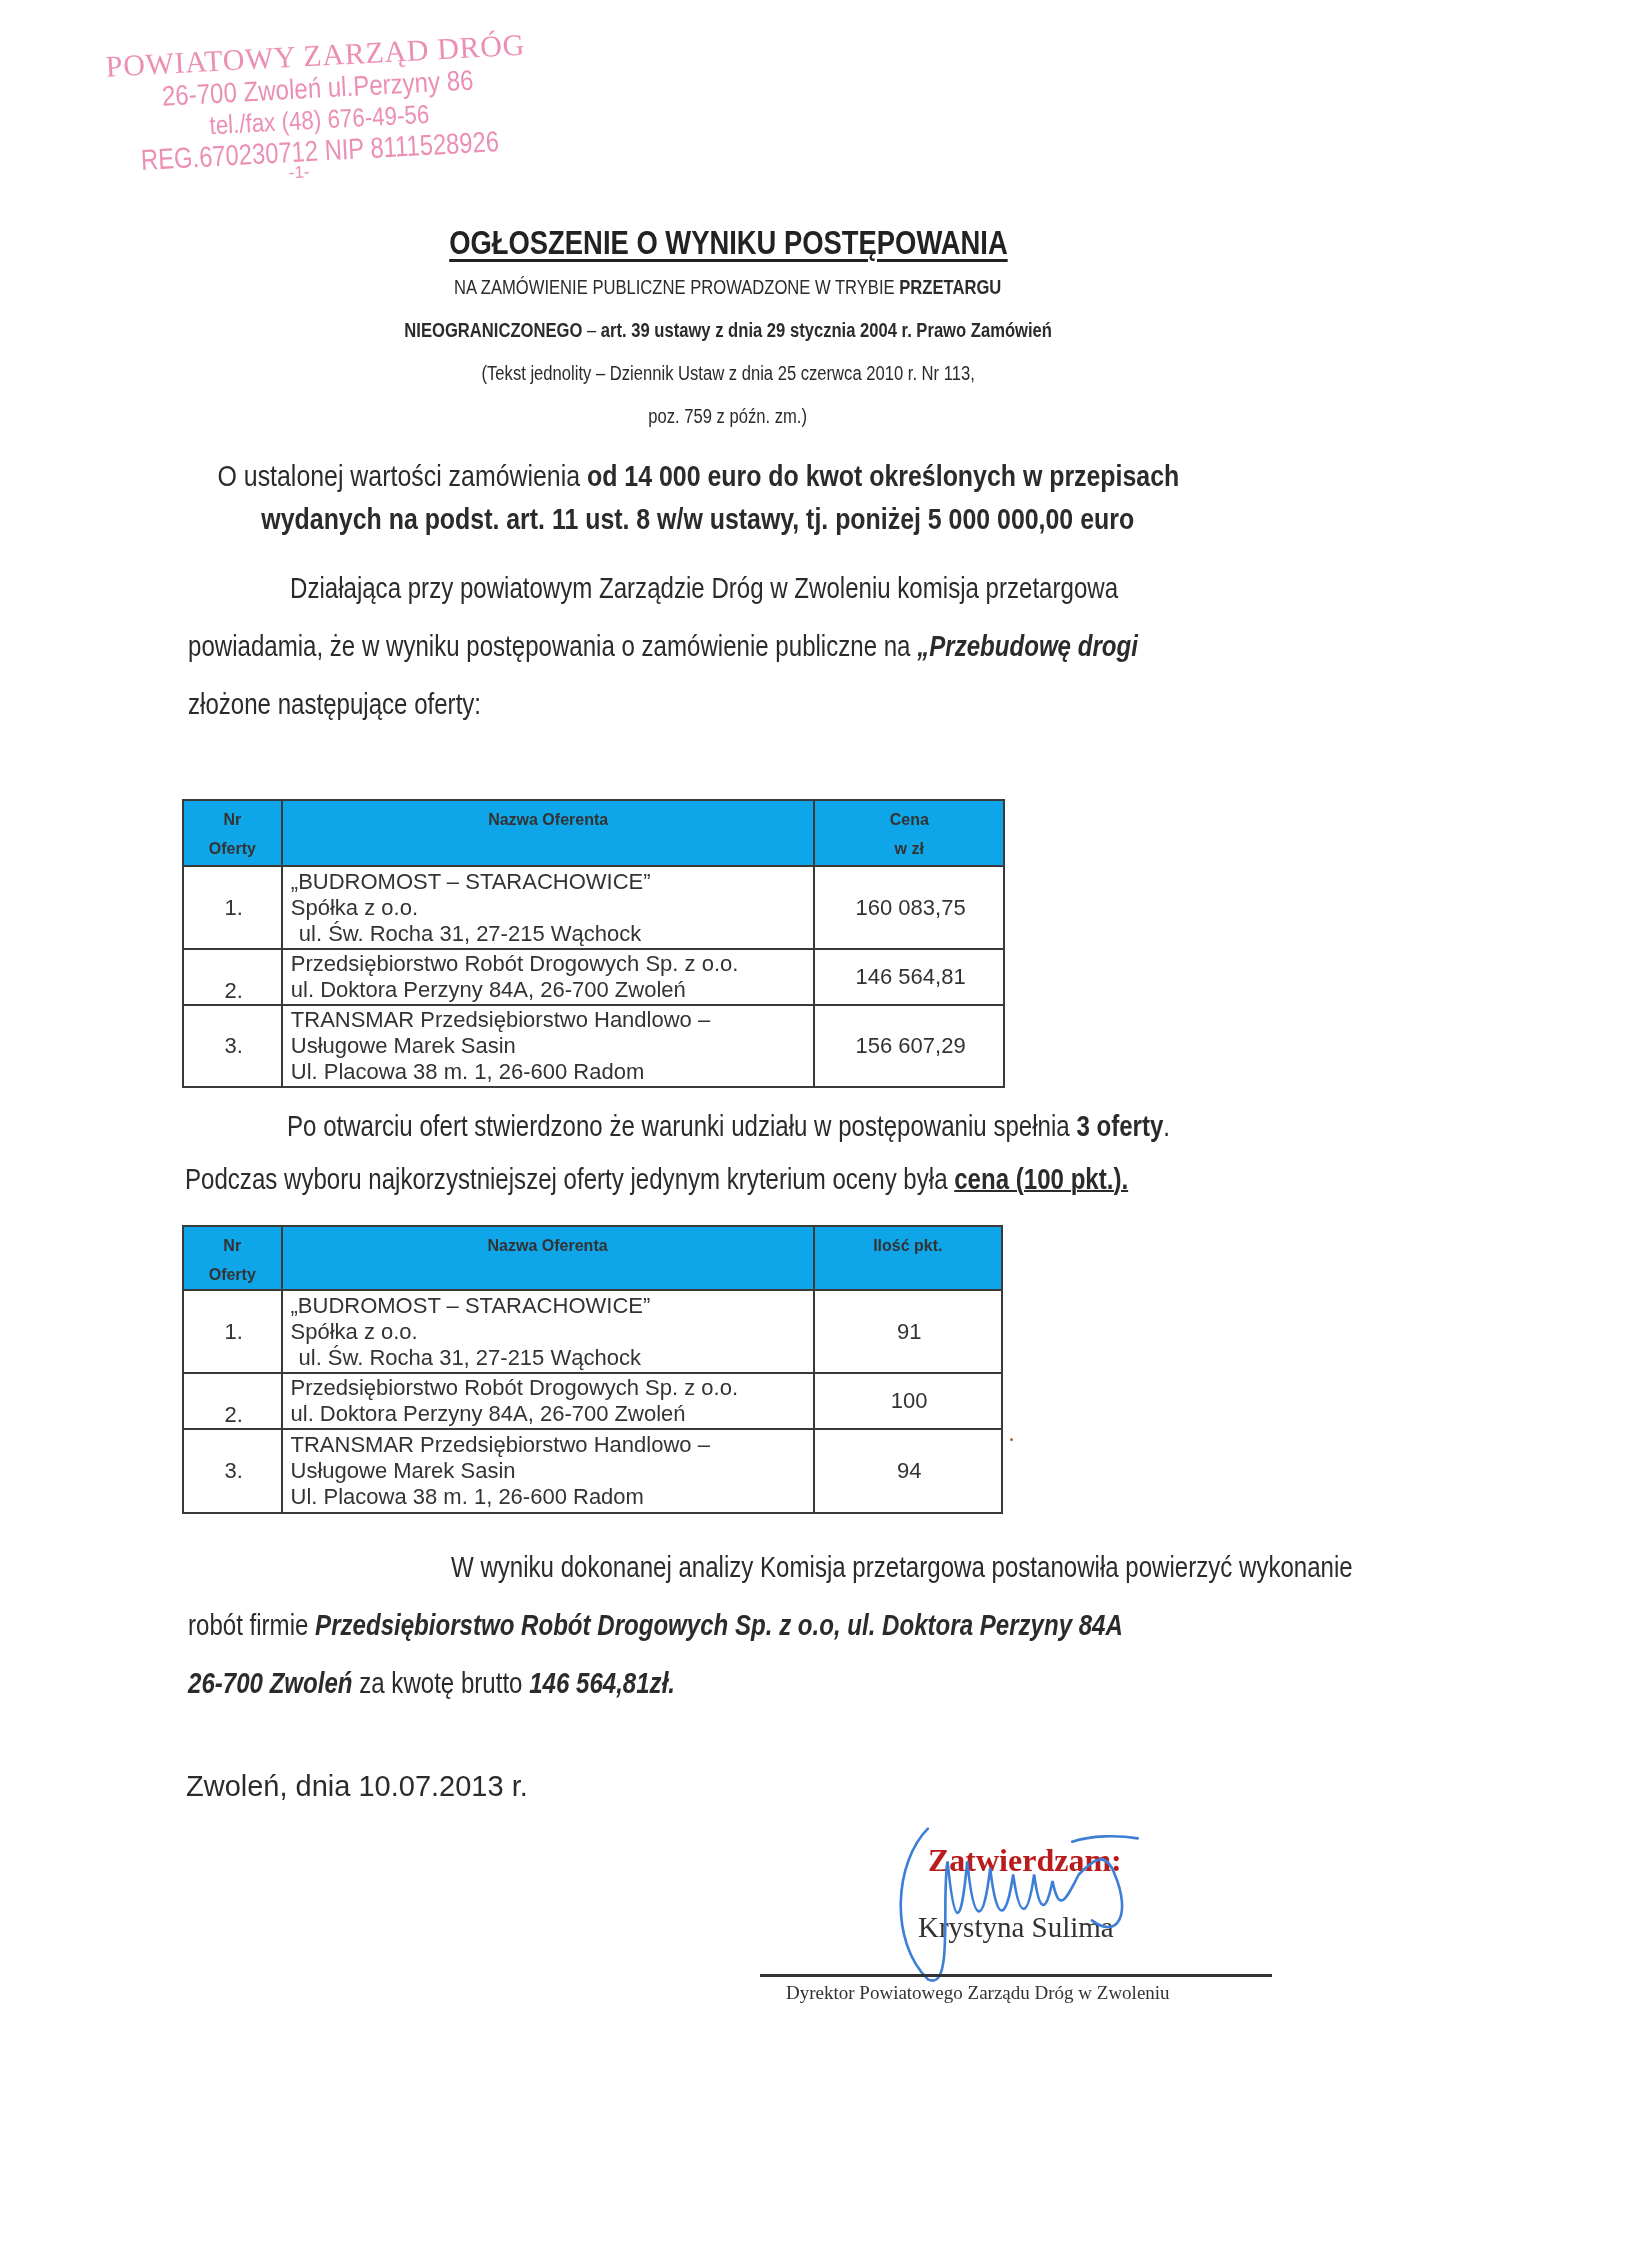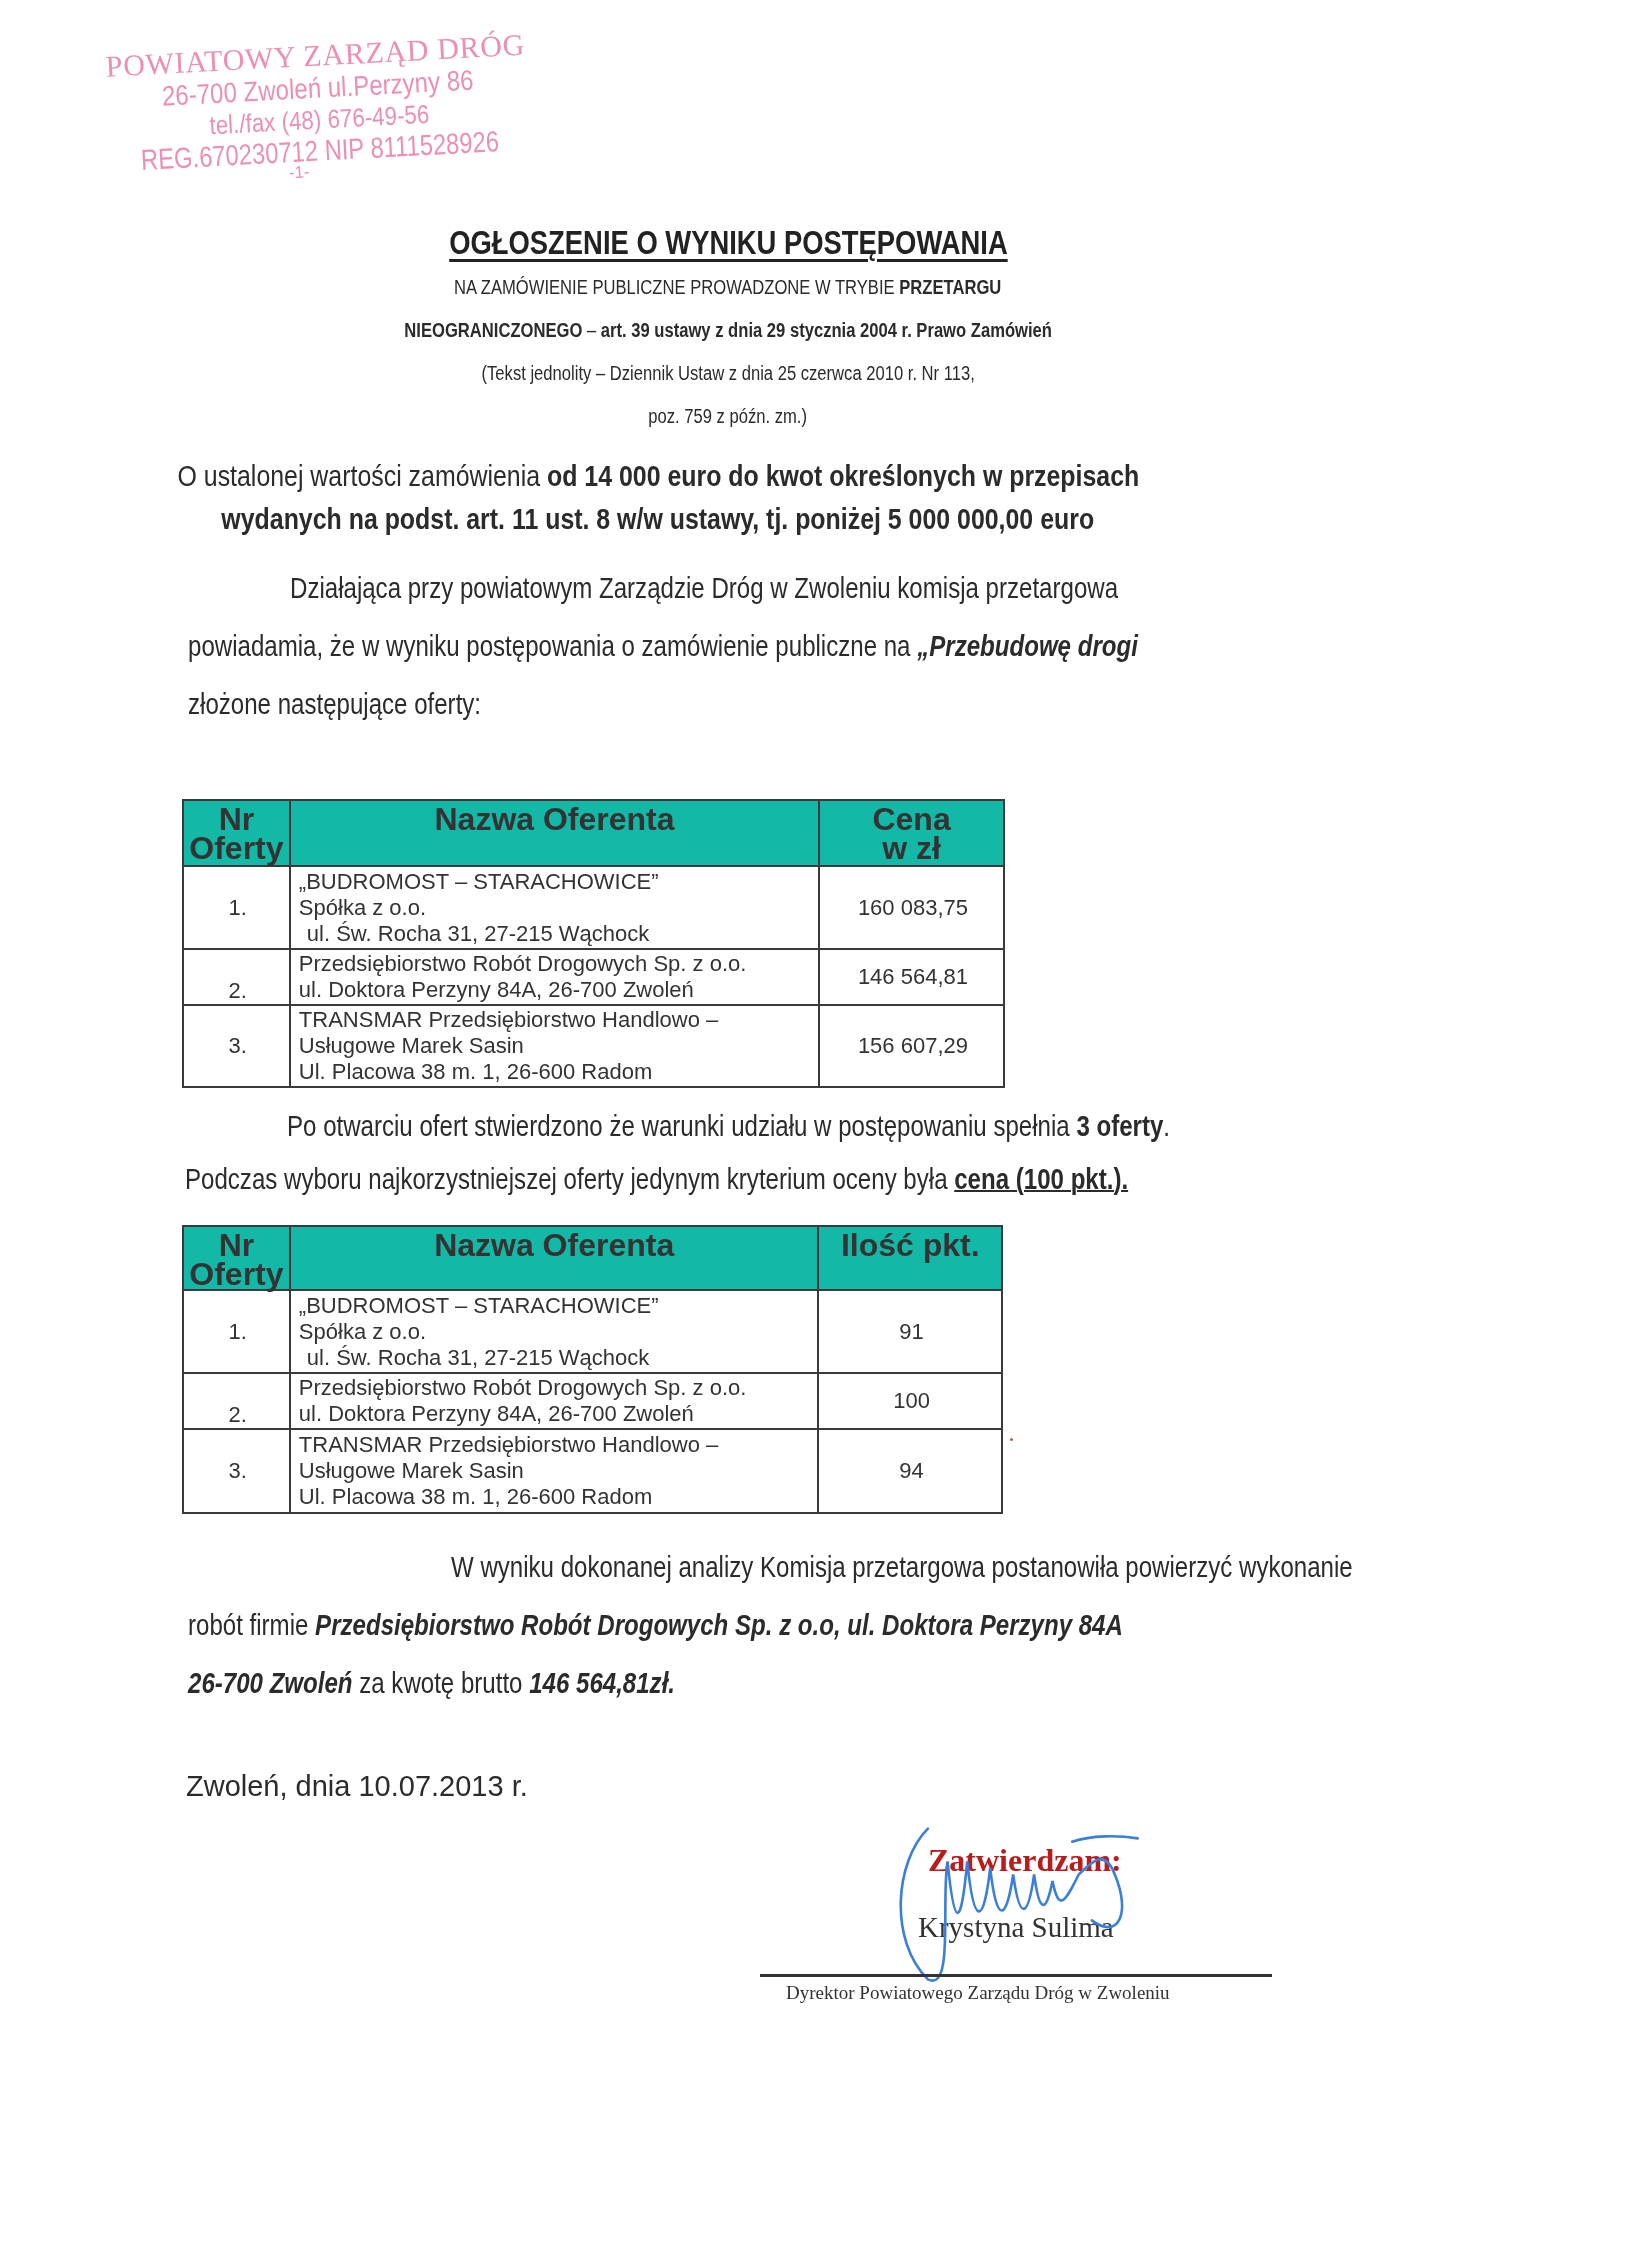--- a/index.html
+++ b/index.html
@@ -18,32 +18,32 @@
 
   .narrow { display: inline-block; transform: scaleX(0.83); transform-origin: center; white-space: nowrap; }
 
   
   .header { left: 0; width: 1456px; top: 224px; text-align: center; }
   .title { font-size: 33px; font-weight: bold; text-decoration: underline; text-decoration-thickness: 3.3px;
            text-underline-offset: 5.3px; color: #222; }
   .hline { font-size: 20px; line-height: 43px; white-space: nowrap; }
   .hline b { font-weight: bold; }
 
-  .value-block { left: 0; width: 1316px; top: 454px; text-align: center; font-size: 30px; line-height: 43px; }
+  .value-block { left: 0; width: 1316px; top: 454px; text-align: center; font-size: 30px; line-height: 43px; padding-left: 40px; }
   .value-block b { font-weight: bold; }
 
   .para { left: 188px; width: 1349px; font-size: 29px; line-height: 58px; }
   .para .line { white-space: nowrap; }
   .indent { padding-left: 102px; }
   .bi { font-weight: bold; font-style: italic; }
 
   
   table.offers { position: absolute; border-collapse: collapse; font-size: 22px; color: #333; }
   table.offers td, table.offers th { border: 2px solid #3a3a3a; padding: 0 5.3px; }
-  table.offers th { background: #14b8a6; font-weight: bold; font-size: 32px; line-height: 29px; vertical-align: top; padding-top: 4px; }
+  table.offers th { background: #0ea5e9; font-weight: bold; font-size: 16px; line-height: 29px; vertical-align: top; padding-top: 4px; }
   table.offers td { line-height: 26px; padding-left: 8px; }
   td.nr { text-align: center; }
   td.nr.bottom { vertical-align: bottom; }
   td.val { text-align: center; vertical-align: middle; }
   td.name .ln { white-space: nowrap; }
   td.name .ind { padding-left: 8px; }
 
   .t1 { left: 182px; top: 799px; width: 823px; }
   .t2 { left: 182px; top: 1225px; width: 821px; }
   .c1 { width: 99px; } .c2 { width: 533px; } .c3 { width: 190px; }

